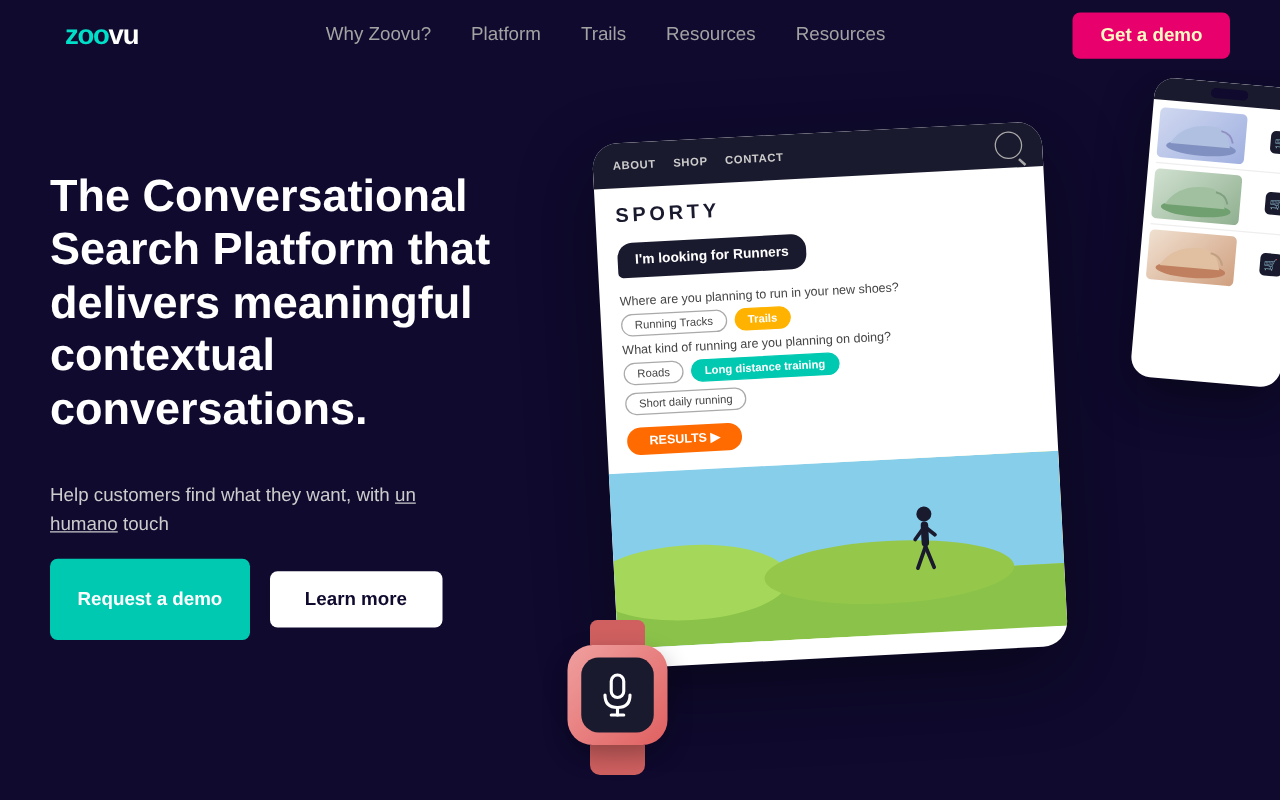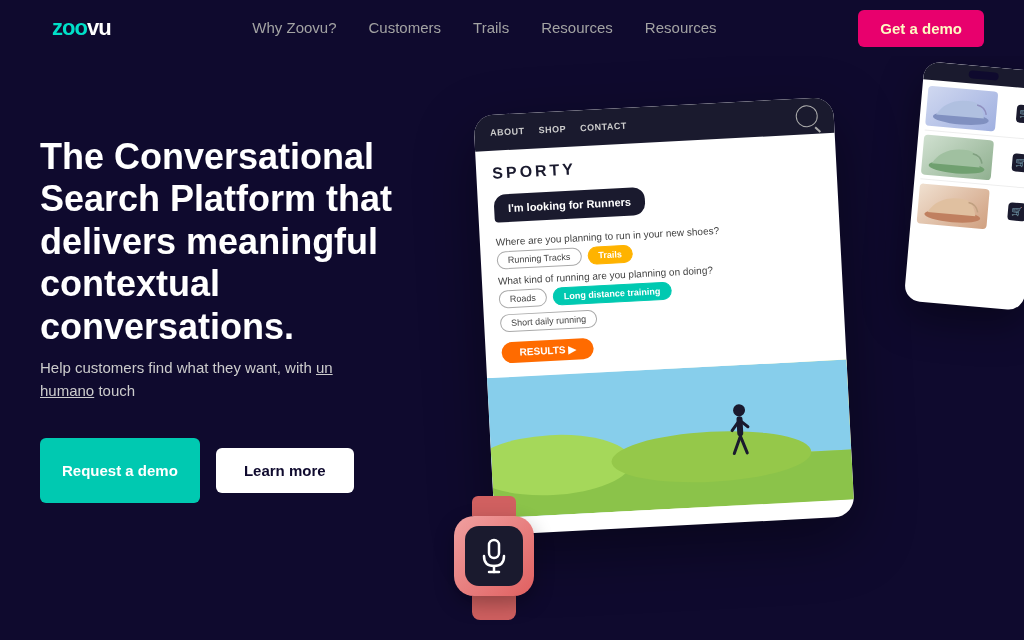--- a/index.html
+++ b/index.html
@@ -69,30 +69,30 @@
     .hero-left {
       flex: 0 0 440px;
       z-index: 2;
       padding-top: 20px;
     }
 
     .hero-title {
       font-size: 36px;
       font-weight: 800;
       line-height: 1.18;
-      margin-bottom: 9px;
+      margin-bottom: 38px;
       max-width: 380px;
     }
 
     .hero-subtitle {
       font-size: 15px;
       font-weight: 400;
       color: #ccc;
       line-height: 1.5;
-      margin-bottom: 36px;
+      margin-bottom: 16px;
       max-width: 340px;
     }
 
     .hero-subtitle span {
       text-decoration: underline;
     }
 
     .hero-buttons {
       display: flex;
       gap: 16px;
@@ -376,21 +376,21 @@
 
 <nav>
   <div class="logo">
     <span>zoo</span>vu
   </div>
   <ul class="nav-links">
     <li>
       <a>Why Zoovu?</a>
     </li>
     <li>
-      <a>Customers</a>
+      <a>Platform</a>
     </li>
     <li>
       <a>Trails</a>
     </li>
     <li>
       <a>Resources</a>
     </li>
     <li>
       <a>Resources</a>
     </li>

